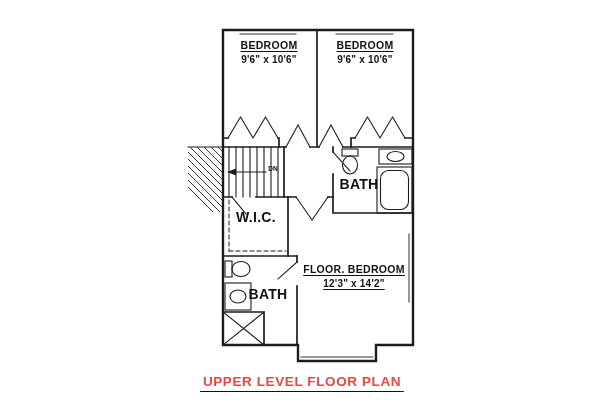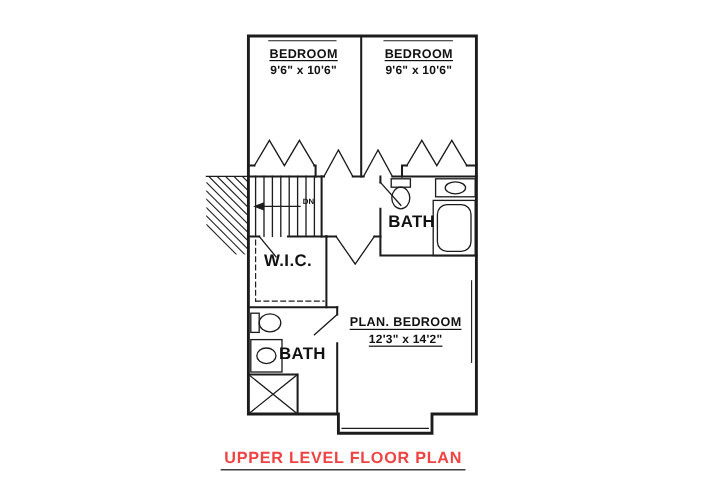--- a/index.html
+++ b/index.html
@@ -1,18 +1,18 @@
 <!DOCTYPE html>
 <html><head>
 <meta charset="utf-8">
 <style>
   html,body{margin:0;padding:0;background:#fff;}
   .stage{
     position:relative;width:572px;height:413px;background:#fff;
-    font-family:"Liberation Sans",sans-serif;overflow:hidden;color:#1c1c1c;
+    font-family:"Liberation Sans",sans-serif;overflow:hidden;color:#1c1c1c;margin-left:16px;
   }
   .plan-svg{position:absolute;left:0;top:0;}
   .plan-svg line,.plan-svg path,.plan-svg rect,.plan-svg ellipse,.plan-svg polyline{
     stroke:#1c1c1c;fill:none;stroke-linecap:square;
   }
   .w-ext{stroke-width:2.4;}
   .w-int{stroke-width:1.7;}
   .w-fix{stroke-width:1.1;}
   .w-thin{stroke-width:0.9;stroke:#444;}
   .dashed{stroke-width:1;stroke-dasharray:4 3;}
@@ -153,19 +153,19 @@
 
   <span class="lbl room-name" style="left:349px;top:39px;">BEDROOM</span>
   <span class="lbl room-dims" style="left:349px;top:54px;">9'6" x 10'6"</span>
 
   <span class="lbl small-label" style="left:343px;top:176px;">BATH</span>
 
   <span class="lbl small-label" style="left:240px;top:209px;">W.I.C.</span>
 
   <span class="lbl small-label" style="left:252px;top:286px;">BATH</span>
 
-  <span class="lbl room-name" style="left:338px;top:263px;">PLAN. BEDROOM</span>
+  <span class="lbl room-name" style="left:338px;top:263px;">FLOOR. BEDROOM</span>
   <span class="lbl room-dims underlined" style="left:338px;top:278px;">12'3" x 14'2"</span>
 
   <span class="lbl dn-label" style="left:257px;top:165px;">DN</span>
 
   <div class="plan-title">UPPER LEVEL FLOOR PLAN</div>
 </div>
 
 </body></html>

